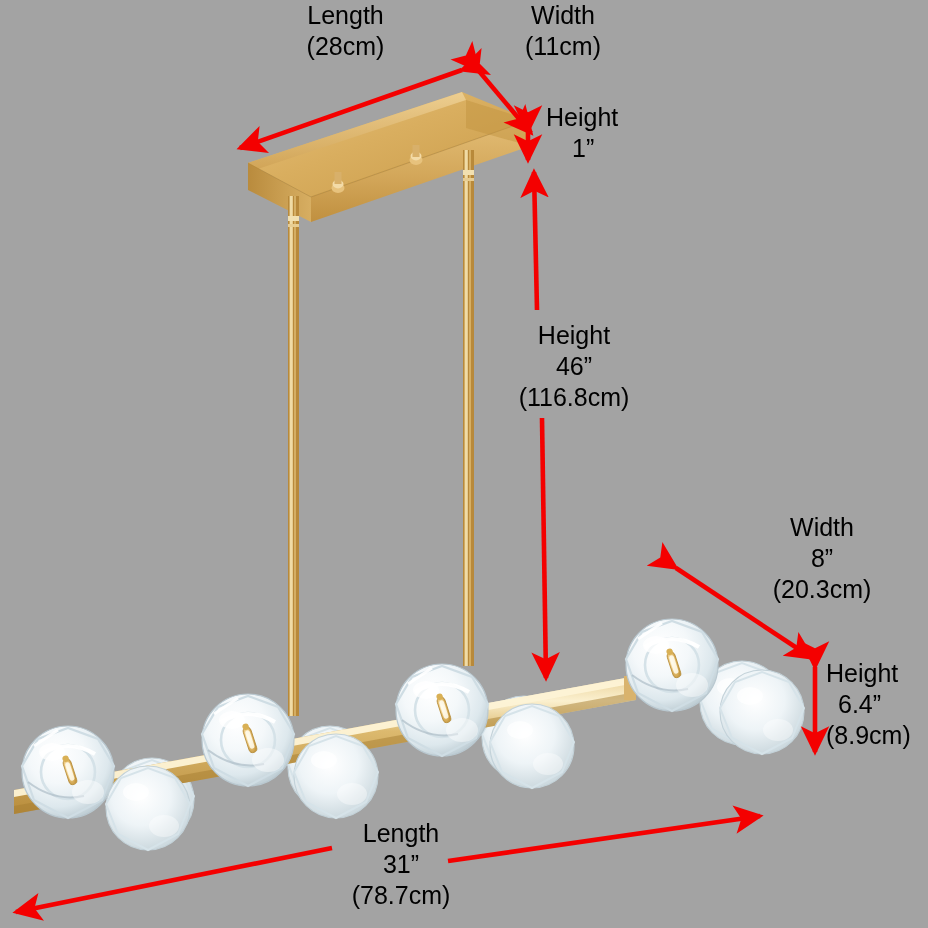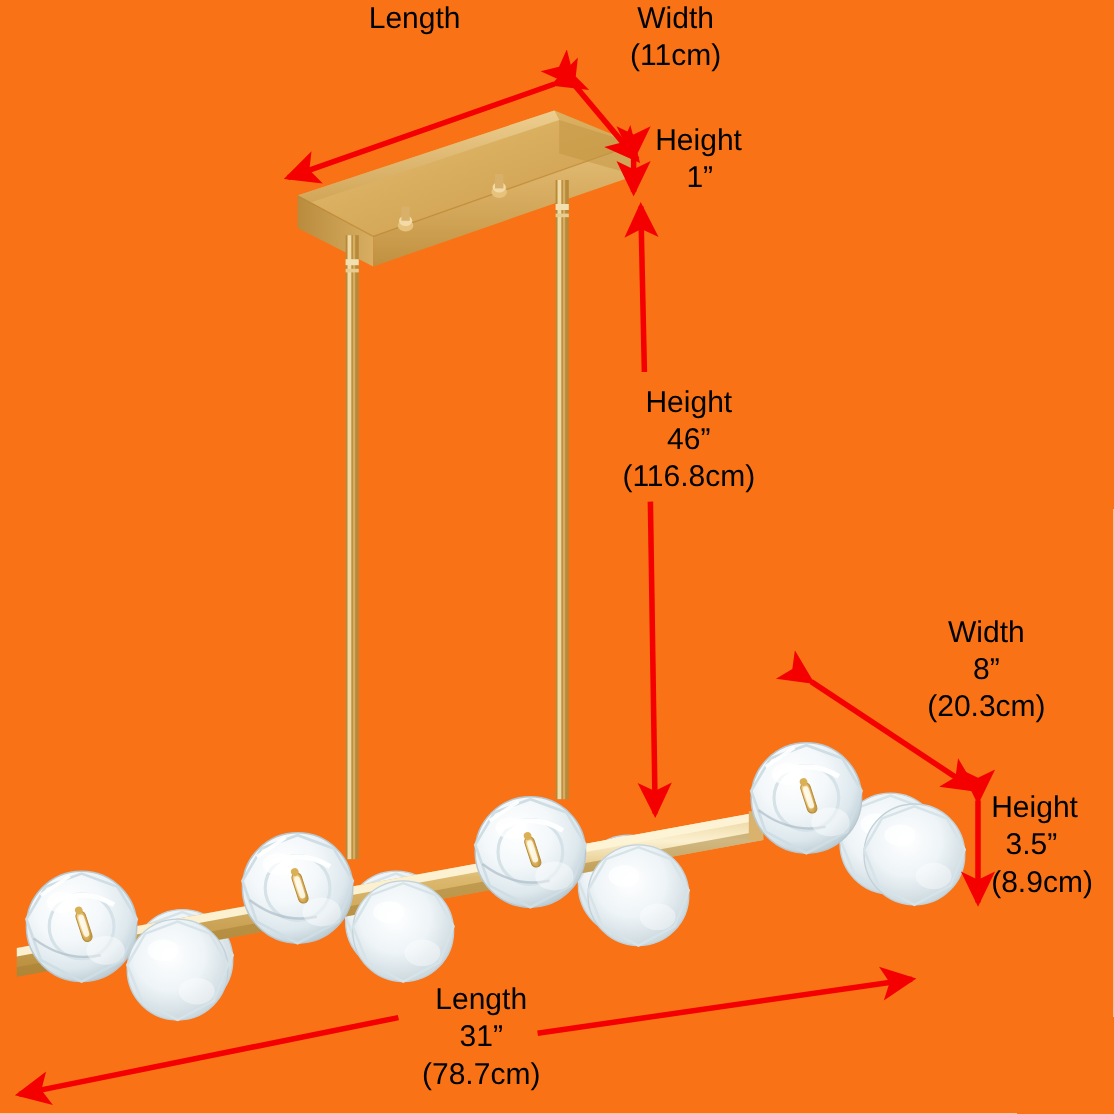--- a/index.html
+++ b/index.html
@@ -8,21 +8,21 @@
     padding: 0;
     background: #ffffff;
   }
   body {
     font-family: "Liberation Sans", sans-serif;
   }
   #stage {
     position: relative;
     width: 928px;
     height: 928px;
-    background: #f97316;
+    background: #a3a3a3;
     overflow: hidden;
   }
   #product-svg, #annotation-svg {
     position: absolute;
     left: 0;
     top: 0;
     width: 928px;
     height: 928px;
   }
   #annotation-svg { pointer-events: none; }
@@ -233,20 +233,21 @@
 
     <line x1="815" y1="667" x2="815" y2="752" stroke="#f40000" stroke-width="4.6" marker-start="url(#ah)" marker-end="url(#ah)"></line>
 
     <line x1="332" y1="848" x2="16" y2="912" stroke="#f40000" stroke-width="4.6" marker-end="url(#ah)"></line>
 
     <line x1="448" y1="861" x2="760" y2="816" stroke="#f40000" stroke-width="4.6" marker-end="url(#ah)"></line>
   </svg>
 
   <div class="dim-label" style="left:258px; top:0px; width:175px;">
     <span class="ln">Length</span>
+    <span class="ln">(28cm)</span>
   </div>
 
   <div class="dim-label" style="left:484px; top:0px; width:158px;">
     <span class="ln">Width</span>
     <span class="ln">(11cm)</span>
   </div>
 
   <div class="dim-label" style="left:524px; top:102px; width:180px; text-align:left;">
     <span class="ln" style="padding-left:22px;">Height</span>
     <span class="ln" style="padding-left:48px;">1”</span>
@@ -259,21 +260,21 @@
   </div>
 
   <div class="dim-label" style="left:722px; top:512px; width:200px;">
     <span class="ln">Width</span>
     <span class="ln">8”</span>
     <span class="ln">(20.3cm)</span>
   </div>
 
   <div class="dim-label" style="left:826px; top:658px; width:102px; text-align:left;">
     <span class="ln">Height</span>
-    <span class="ln" style="padding-left:12px;">3.5”</span>
+    <span class="ln" style="padding-left:12px;">6.4”</span>
     <span class="ln">(8.9cm)</span>
   </div>
 
   <div class="dim-label" style="left:316px; top:818px; width:170px;">
     <span class="ln">Length</span>
     <span class="ln">31”</span>
     <span class="ln">(78.7cm)</span>
   </div>
 
 </div>

